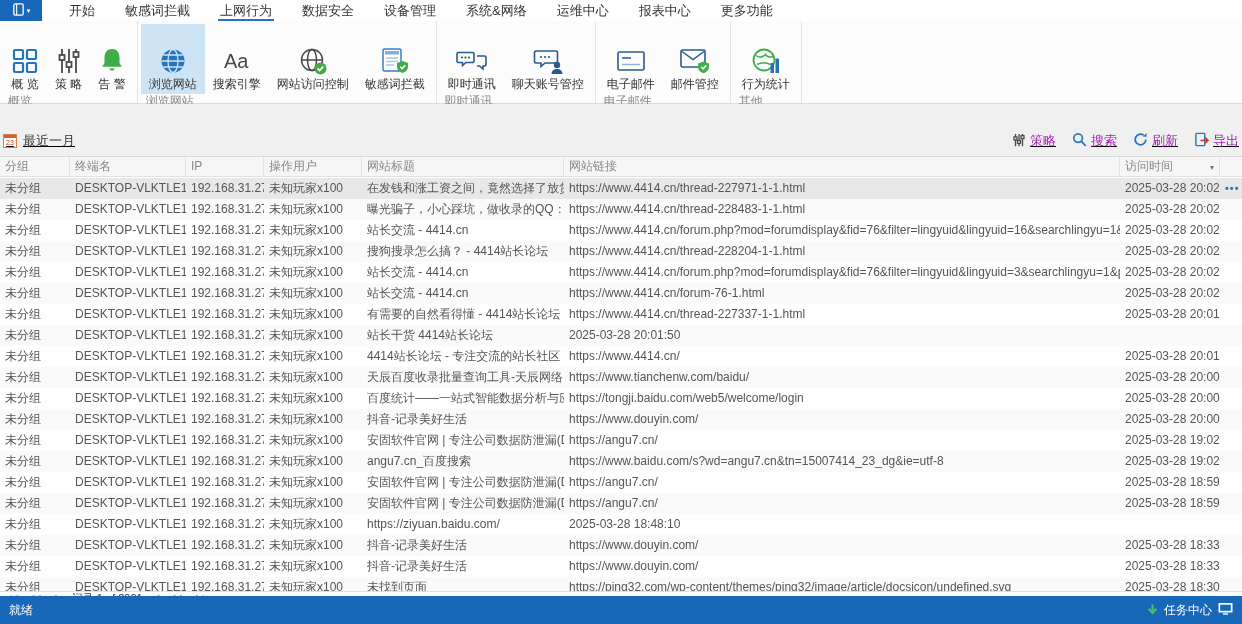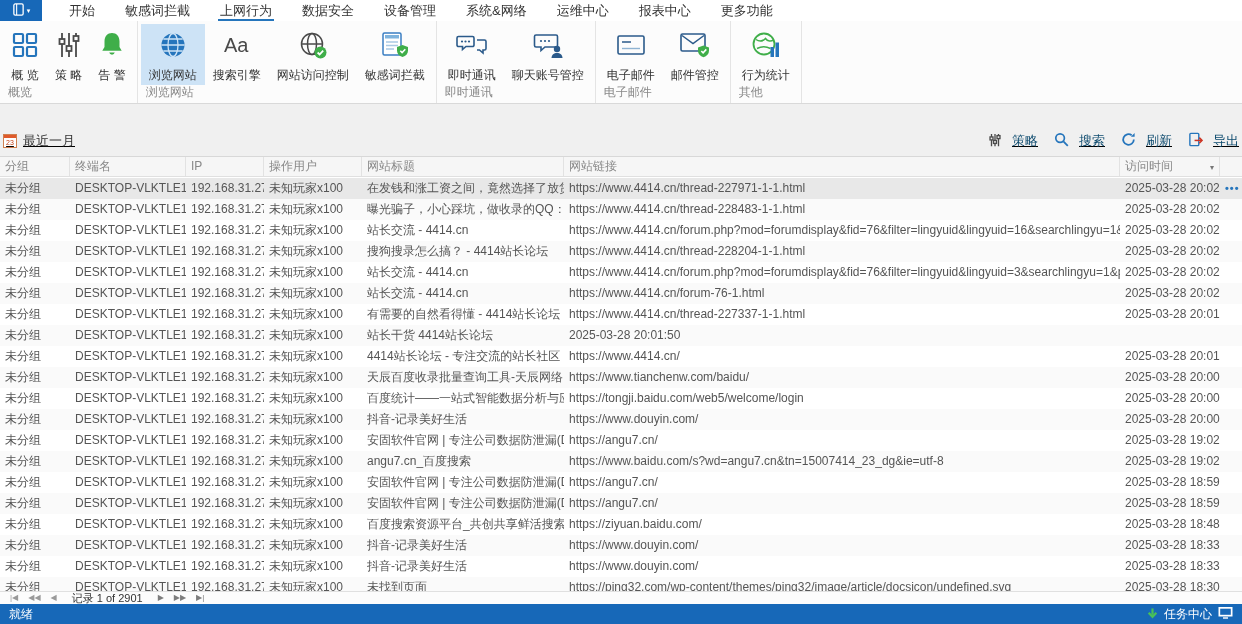--- a/index.html
+++ b/index.html
@@ -13,34 +13,34 @@
   .app-btn .caret { font-size:7px; line-height:7px; }
   .tabs { display:flex; align-items:stretch; margin-left:12px; }
   .tab { padding:0 15px; font-size:13px; color:#333; display:flex; align-items:center; position:relative; cursor:pointer; white-space:nowrap; }
   .tab.active::after { content:""; position:absolute; left:13px; right:13px; bottom:0; height:2px; background:#2575bc; }
 
   
   .ribbon { position:absolute; top:21px; left:0; right:0; height:83px; background:#fcfcfc; border-bottom:1px solid #d9d9d9; display:flex; }
   .rgroup { display:flex; flex-direction:column; border-right:1px solid #e4e4e4; }
   .rbtns { flex:1; display:flex; align-items:stretch; padding:3px 3px 0; }
   .rbtn { display:flex; flex-direction:column; align-items:center; justify-content:space-between; padding:4px 8px 3px; cursor:pointer; }
-  .rbtn .ric { height:33px; display:flex; align-items:center; justify-content:flex-start; }
+  .rbtn .ric { height:33px; display:flex; align-items:center; justify-content:flex-start;margin-top:16px; }
   .rbtn .rlabel { font-size:12px; color:#333; white-space:nowrap; line-height:14px; }
   .rbtn.selected { background:#cde3f6; }
   .rglabel { font-size:12px; color:#888; padding:1px 8px 4px; line-height:13px; white-space:nowrap; }
 
   
   .content { position:absolute; top:104px; bottom:20px; left:0; right:0; background:#f0f0f0; }
   .filterbar { position:absolute; top:24px; left:0; right:0; height:26px; display:flex; align-items:center; padding:0 3px;text-decoration:underline; }
   .datefilter { display:flex; gap:6px; align-items:center; font-size:13px; color:#333; cursor:pointer; }
   .cal { width:14px; height:14px; border:1px solid #d08050; background:#fff; position:relative; font-size:7px; color:#c03c10; text-align:center; line-height:16px; }
   .cal::before { content:""; position:absolute; top:0; left:0; right:0; height:3px; background:#e05a2b; }
   .spacer { flex:1; }
   .tool-actions { display:flex; gap:16px; }
-  .taction { display:flex; gap:10px; align-items:flex-end; font-size:13px; color:#0c4a6e; cursor:pointer; }
+  .taction { display:flex; gap:4px; align-items:flex-end; font-size:13px; color:#a21caf; cursor:pointer; }
 
   
   .grid { position:absolute; top:52px; left:0; right:0; bottom:13px; background:#fff; border-top:1px solid #d8d8d8; }
   .gcols { grid-template-columns:70px 116px 78px 98px 202px 556px 100px 22px; }
   .ghead { display:grid; height:20px; background:#f6f6f6; border-bottom:1px solid #e0e0e0; }
   .hc { font-size:12px; color:#888; padding:0 5px; line-height:19px; border-right:1px solid #e2e2e2; overflow:hidden; white-space:nowrap; cursor:pointer; }
   .hc:last-child { border-right:none; }
   .hc .sort { float:right; color:#777; font-size:8px; margin-top:1px; }
   .gbody { position:absolute; top:21px; left:0; right:0; bottom:0; overflow:hidden; background:#fff; }
   .trow { display:grid; height:21px; background:#fff; cursor:pointer; }
@@ -49,21 +49,21 @@
   .tc { font-size:12px; color:#555; padding:0 5px; line-height:21px; white-space:nowrap; overflow:hidden; }
   .tc.menu { color:#2575bc; letter-spacing:1px; font-size:11px; font-weight:bold; }
 
   
   .pager { position:absolute; left:0; right:0; bottom:0; height:13px; background:#fcfcfc; border-top:1px solid #e0e0e0; display:flex; align-items:center; padding:0 5px; }
   .pbtn { font-size:8px; color:#9a9a9a; padding:0 5px; cursor:pointer; line-height:12px; }
   .pbtn.right { color:#7d7d7d; }
   .rec { color:#333; font-size:11px; margin:0 10px; line-height:12px; }
 
   
-  .statusbar { position:absolute; left:0; right:0; bottom:0; height:20px; background:#1768b8; color:#fff; display:flex; align-items:center; font-size:12px; padding:0 9px; }
+  .statusbar { position:absolute; left:0; right:0; bottom:0; height:28px; background:#1768b8; color:#fff; display:flex; align-items:center; font-size:12px; padding:0 9px; }
   .sb-right { margin-left:auto; display:flex; align-items:center; gap:6px; cursor:pointer; }
 </style>
 </head>
 <body>
 
 <div class="stage">
 
   <div class="titlebar">
     <div class="app-btn">
       <span>
@@ -489,21 +489,20 @@
     <div class="tc">https://angu7.cn/</div>
     <div class="tc">2025-03-28 18:59:15</div>
     <div class="tc menu"></div>
   </div>
 
   <div class="trow gcols">
     <div class="tc">未分组</div>
     <div class="tc">DESKTOP-VLKTLE1</div>
     <div class="tc">192.168.31.27</div>
     <div class="tc">未知玩家x100</div>
-    <div class="tc">百度搜索资源平台_共创共享鲜活搜索</div>
     <div class="tc">https://ziyuan.baidu.com/</div>
     <div class="tc">2025-03-28 18:48:10</div>
     <div class="tc menu"></div>
   </div>
 
   <div class="trow gcols">
     <div class="tc">未分组</div>
     <div class="tc">DESKTOP-VLKTLE1</div>
     <div class="tc">192.168.31.27</div>
     <div class="tc">未知玩家x100</div>

